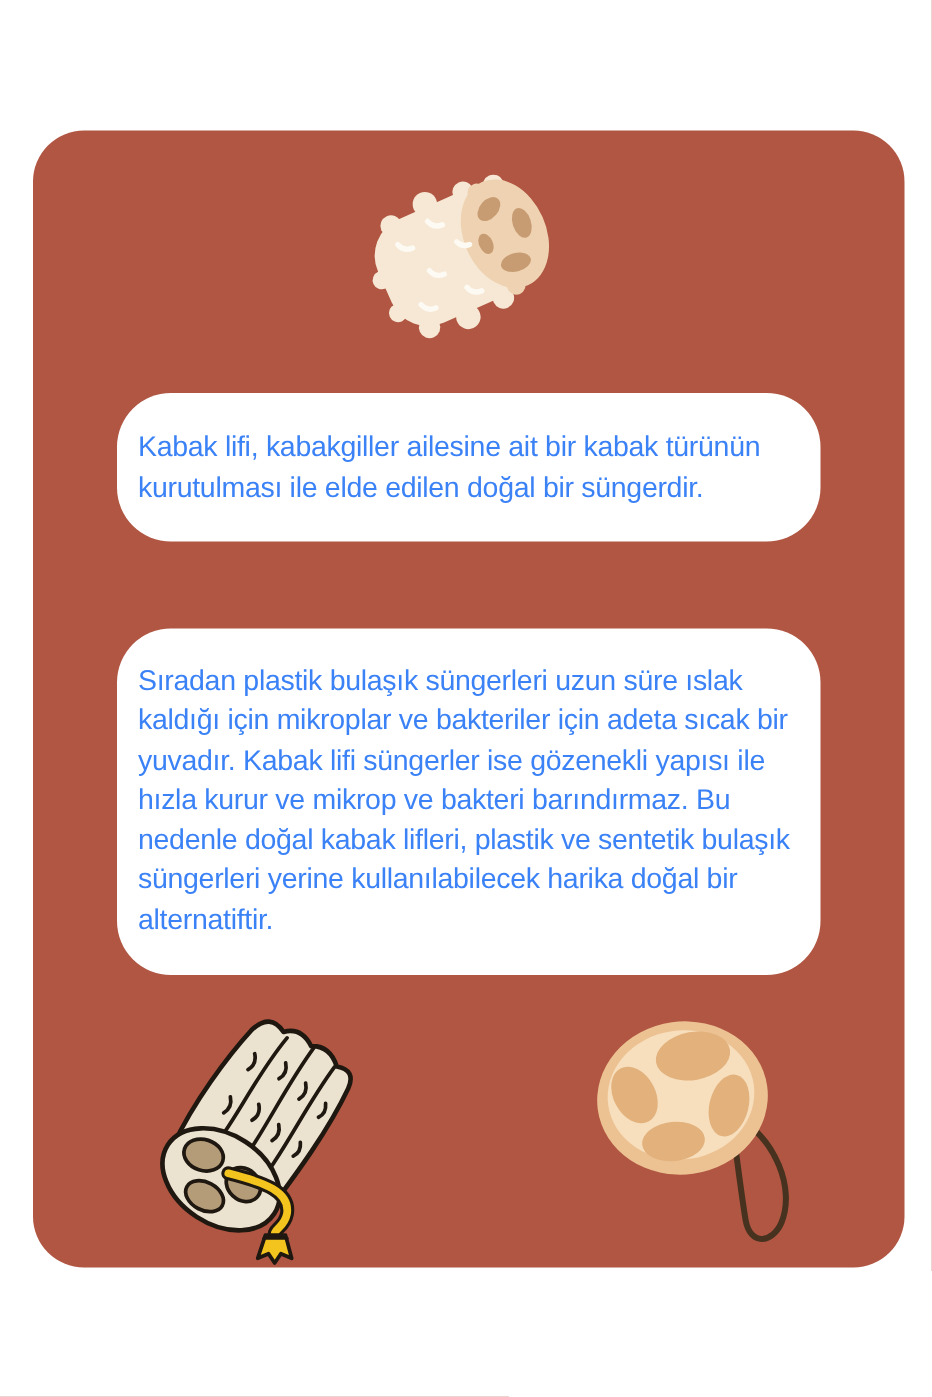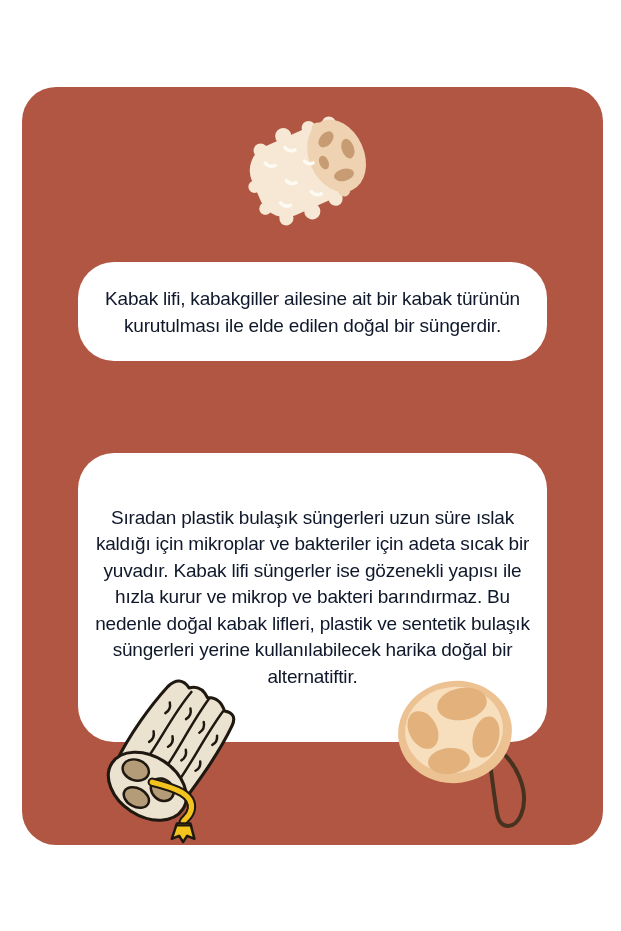--- a/index.html
+++ b/index.html
@@ -34,28 +34,27 @@
     background: #ffffff;
     border-radius: 36px;
     display: flex;
     align-items: center;
     justify-content: center;
     box-sizing: border-box;
     padding: 6px 14px;
   }
   .bubble p {
     margin: 0;
-    color: #0f172a;
+    color: #3b82f6;
     font-size: 19px;
     line-height: 27px;
     letter-spacing: -0.2px;
-    text-align: center;
   }
   .bubble-definition { top: 175px; height: 99px; }
-  .bubble-comparison { top: 366px; height: 289px; }
+  .bubble-comparison { top: 332px; height: 231px; }
   .bubble-comparison p { line-height: 26.5px; }
   svg { overflow: visible; }
 </style>
 </head>
 <body>
 
 <div class="page">
   <div class="card">
 
     <svg class="illustration loofah-top" viewBox="0 0 135 110" aria-hidden="true">

